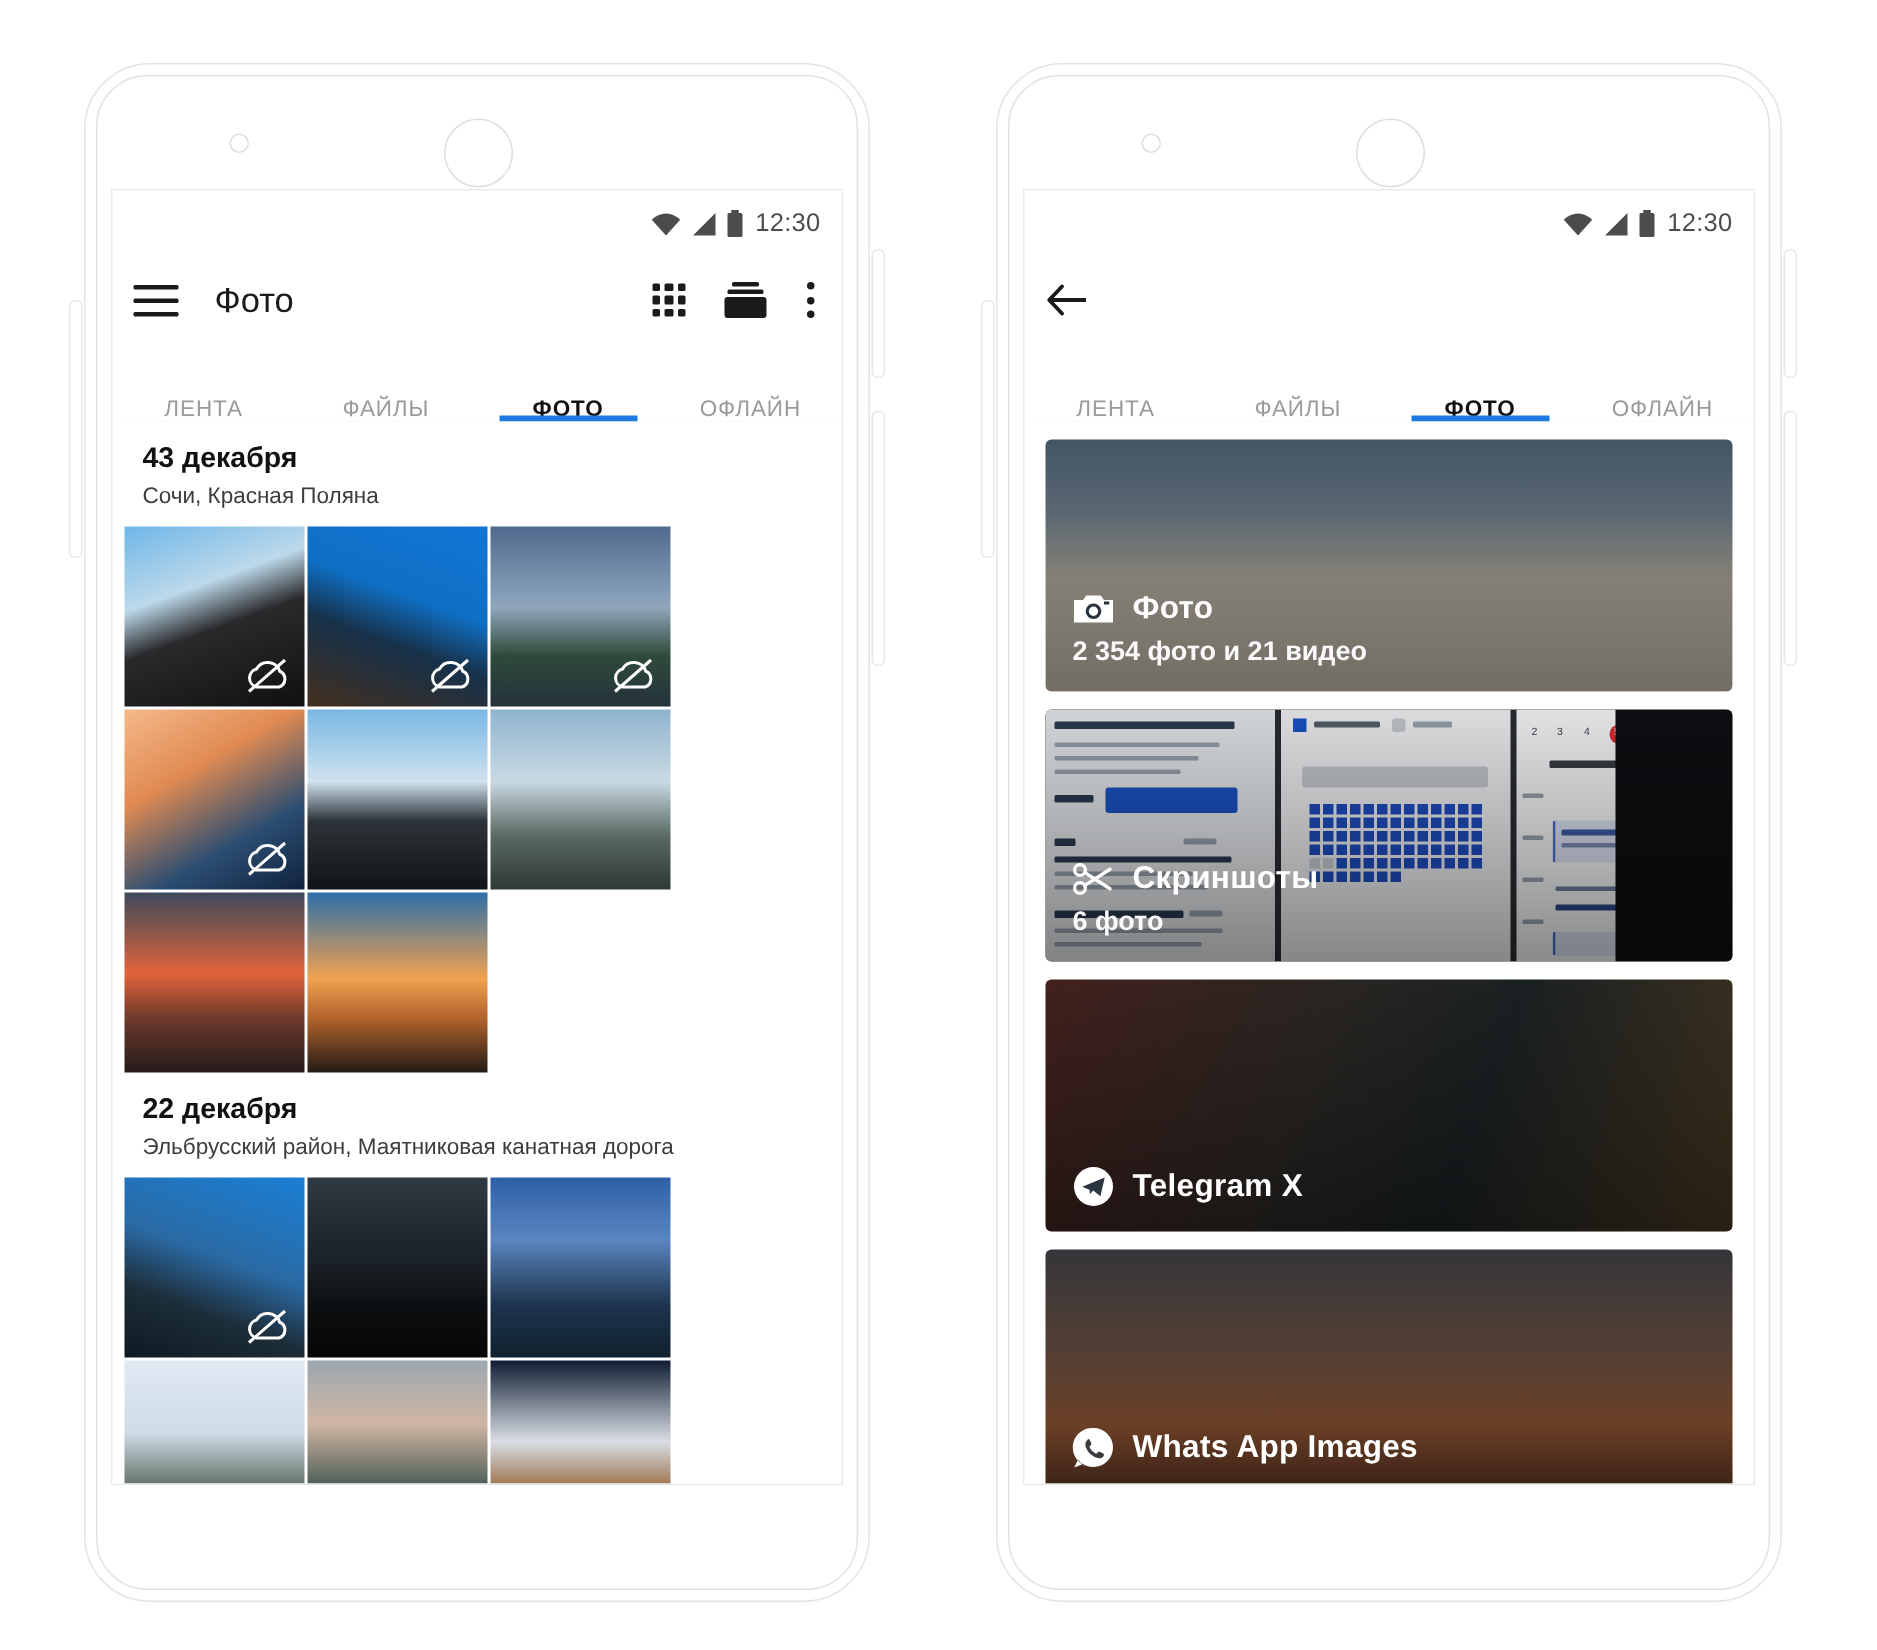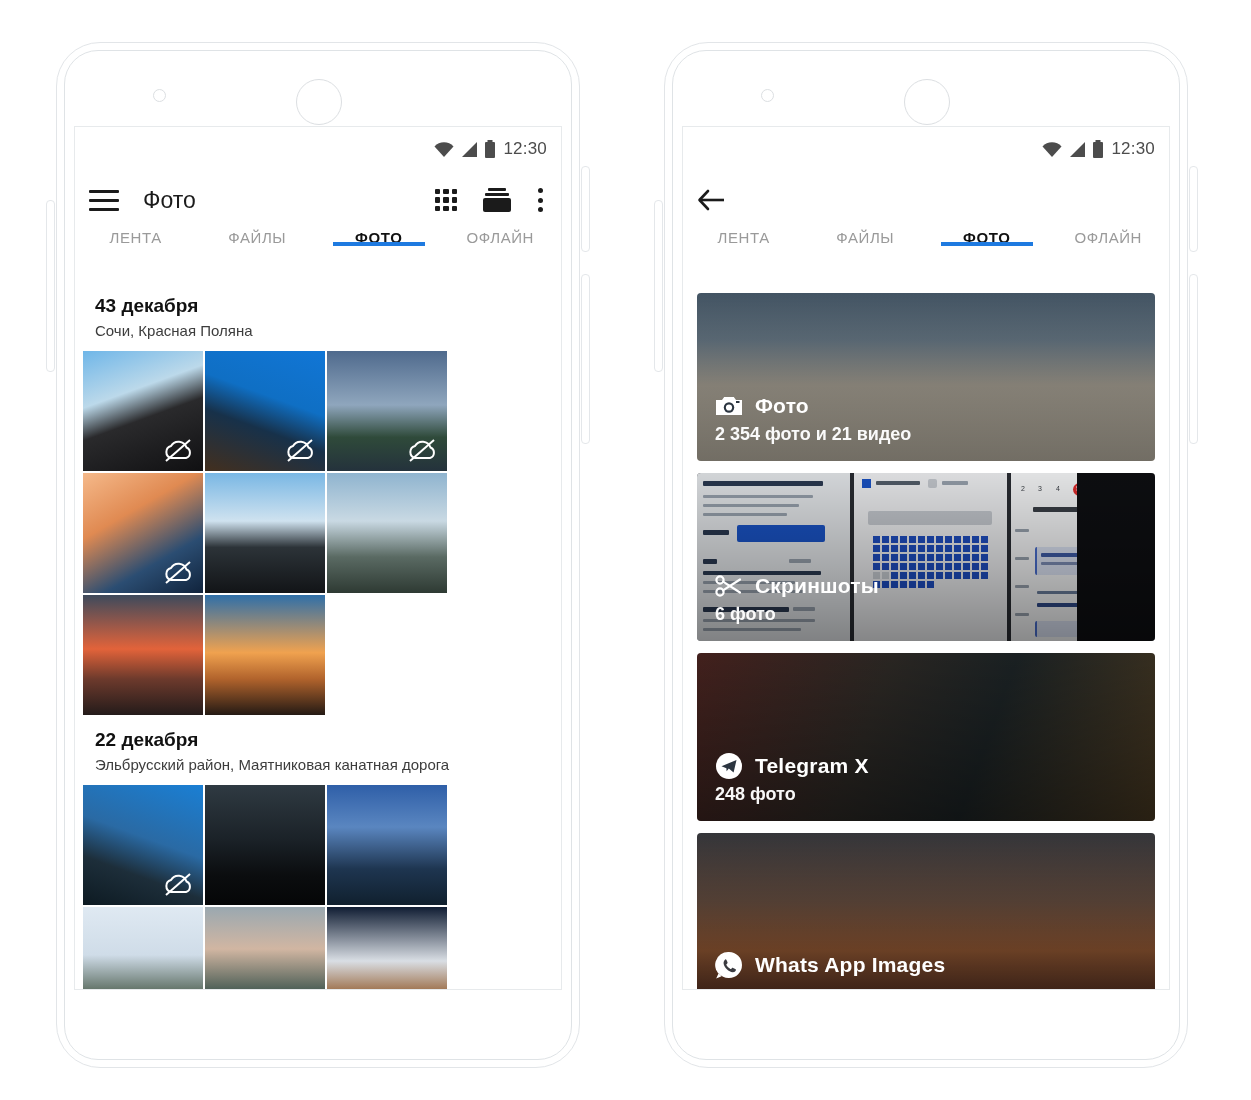--- a/index.html
+++ b/index.html
@@ -60,21 +60,21 @@
   .ic-hamburger i{display:block;height:3px;background:#1b1b1b;border-radius:1px;}
   .ic-grid{width:22px;height:22px;display:grid;grid-template-columns:repeat(3,1fr);grid-template-rows:repeat(3,1fr);gap:3px;margin-right:26px;}
   .ic-grid i{background:#1b1b1b;border-radius:1px;}
   .ic-albums{width:28px;height:24px;position:relative;margin-right:26px;}
   .ic-albums .lid1{position:absolute;top:0;left:5px;right:5px;height:3px;background:#1b1b1b;border-radius:1px;}
   .ic-albums .lid2{position:absolute;top:5px;left:2px;right:2px;height:3px;background:#1b1b1b;border-radius:1px;}
   .ic-albums .box{position:absolute;top:10px;left:0;right:0;bottom:0;background:#1b1b1b;border-radius:2px;}
   .ic-dots{width:6px;height:24px;display:flex;flex-direction:column;justify-content:space-between;align-items:center;margin-right:4px;}
   .ic-dots i{width:5px;height:5px;border-radius:50%;background:#1b1b1b;}
 
-  .tabbar{height:52px;display:flex;align-items:flex-start;border-bottom:1px solid #e8e8e8;position:relative;}
+  .tabbar{height:52px;display:flex;align-items:flex-end;border-bottom:1px solid #e8e8e8;position:relative;}
   .tab{flex:1;display:flex;align-items:center;justify-content:center;font-size:15px;
        letter-spacing:.6px;color:#9a9a9a;cursor:pointer;position:relative;}
   .tab.active{color:#111;font-weight:700;}
   .tab.active:after{content:"";position:absolute;left:12%;right:12%;bottom:0;height:4px;background:#1e7ae0;}
 
   .scroll{position:absolute;left:0;right:0;top:154px;bottom:0;overflow:hidden;background:#fff;}
 
   
   .daygroup{padding:0 0 0 0;}
   .dayhead{padding:14px 20px 0 20px;}
@@ -416,21 +416,20 @@
             <div class="meta">
               <div class="namerow">
                 <span class="aicon">
                   <svg width="28" height="28" viewBox="0 0 28 28">
                     <circle cx="14" cy="14" r="13" fill="#fff"></circle>
                     <path d="M6.5 14.2 L21.5 8 L18.6 20.5 L13.8 16.6 L11.6 19.2 L11.4 16.2 Z" fill="#2b3540"></path>
                   </svg>
                 </span>
                 <span class="aname">Telegram X</span>
               </div>
-              <div class="acount">248 фото</div>
             </div>
           </div>
 
           <div class="album alb-mount">
             <div class="shade"></div>
             <div class="meta" style="bottom:22px;">
               <div class="namerow">
                 <span class="aicon">
                   <svg width="28" height="28" viewBox="0 0 28 28">
                     <path d="M14 1 A13 13 0 0 1 14 27 A13 13 0 0 1 3.6 22.2 L1.2 27.4 L6.6 25.2 A13 13 0 0 1 14 1 Z" fill="#fff"></path>

